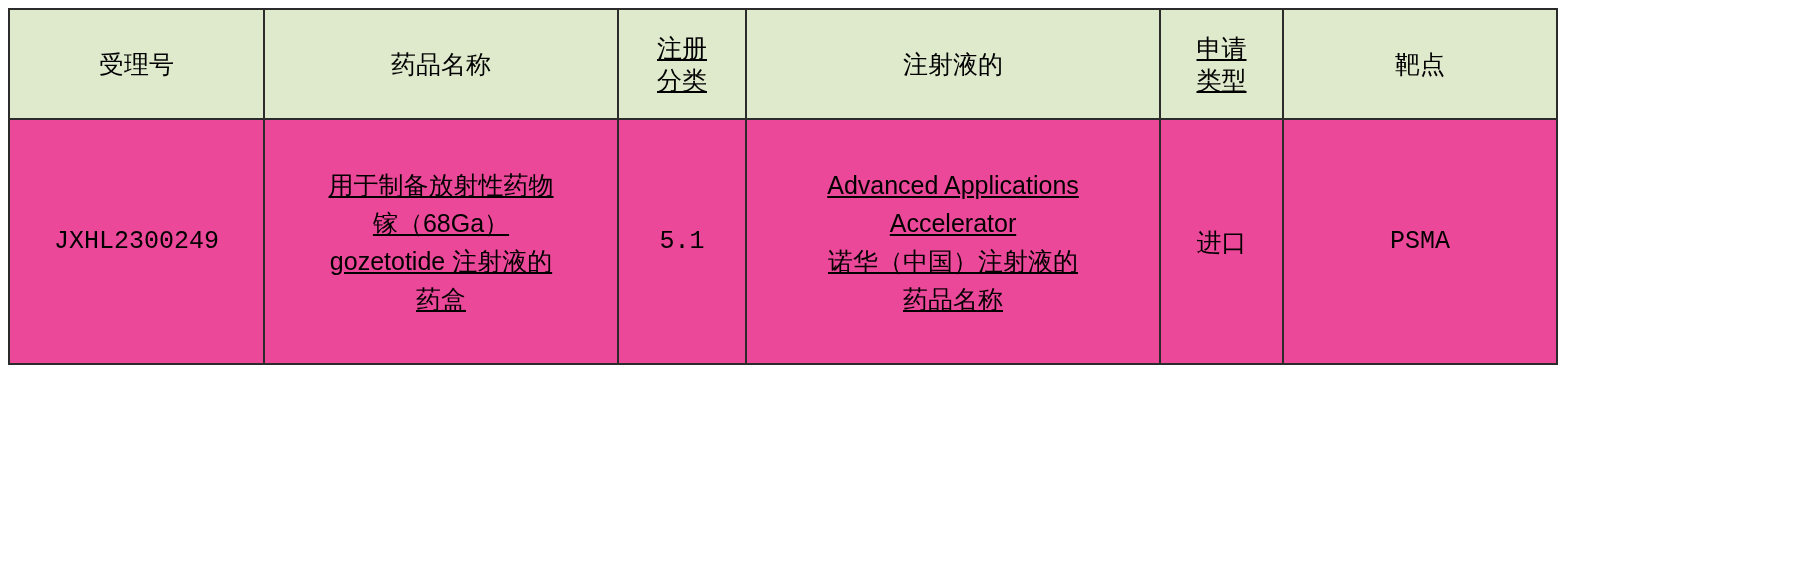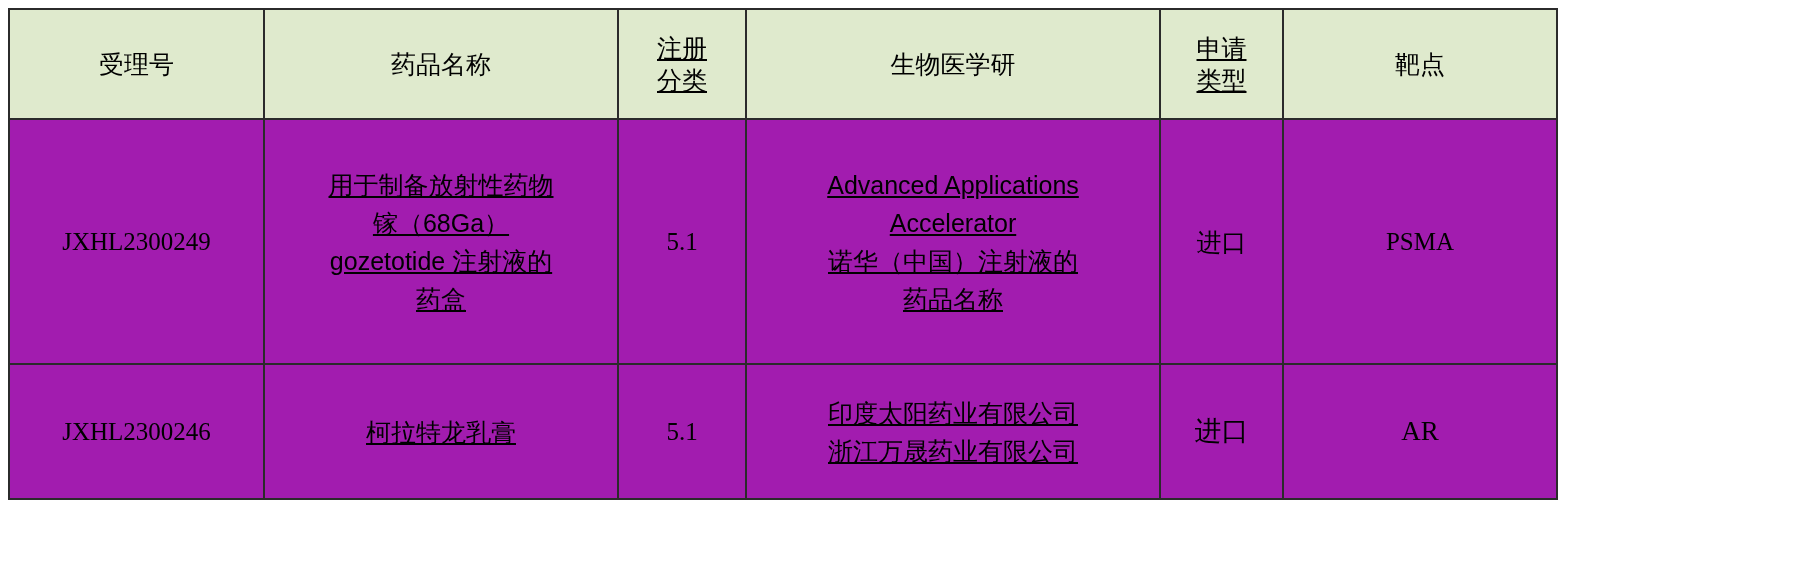--- a/index.html
+++ b/index.html
@@ -38,21 +38,21 @@
   }
   thead th {
     background: #dfeacd;
     font-size: 25px;
     font-weight: bold;
     line-height: 1.28;
     height: 110px;
     box-sizing: border-box;
   }
   tbody td {
-    background: #a21caf;
+    background: #ec4899;
     font-size: 25px;
     line-height: 1.52;
   }
   
   .col-accept   { width: 255px; }
   .col-drug     { width: 354px; }
   .col-class    { width: 128px; }
   .col-company  { width: 414px; }
   .col-apptype  { width: 123px; }
   .col-target   { width: 274px; }
@@ -65,21 +65,21 @@
     text-decoration: underline;
   }
   .cell-lines span {
     display: block;
   }
   .serif {
     font-family: "Liberation Serif", serif;
     font-size: 27px;
   }
   .latin {
-    font-family: Liberation Serif, serif;
+    font-family: Liberation Mono, monospace;
   }
 </style>
 </head>
 <body>
 
 <div class="page">
   <table class="drug-table">
     <colgroup>
       <col class="col-accept">
       <col class="col-drug">
@@ -91,21 +91,21 @@
     <thead>
       <tr>
         <th>受理号</th>
         <th>药品名称</th>
         <th>
           <span class="cell-lines">
             <span>注册</span>
             <span>分类</span>
           </span>
         </th>
-        <th>生物医学研</th>
+        <th>注射液的</th>
         <th>
           <span class="cell-lines">
             <span>申请</span>
             <span>类型</span>
           </span>
         </th>
         <th>靶点</th>
       </tr>
     </thead>
     <tbody>
@@ -124,32 +124,15 @@
           <span class="cell-lines">
             <span>Advanced Applications</span>
             <span>Accelerator</span>
             <span>诺华（中国）注射液的</span>
             <span>药品名称</span>
           </span>
         </td>
         <td>进口</td>
         <td class="latin">PSMA</td>
       </tr>
-      <tr class="row-2">
-        <td class="latin">JXHL2300246</td>
-        <td>
-          <span class="cell-lines">
-            <span>柯拉特龙乳膏</span>
-          </span>
-        </td>
-        <td class="latin">5.1</td>
-        <td>
-          <span class="cell-lines">
-            <span>印度太阳药业有限公司</span>
-            <span>浙江万晟药业有限公司</span>
-          </span>
-        </td>
-        <td class="serif">进口</td>
-        <td class="serif">AR</td>
-      </tr>
     </tbody>
   </table>
 </div>
 
 </body></html>

